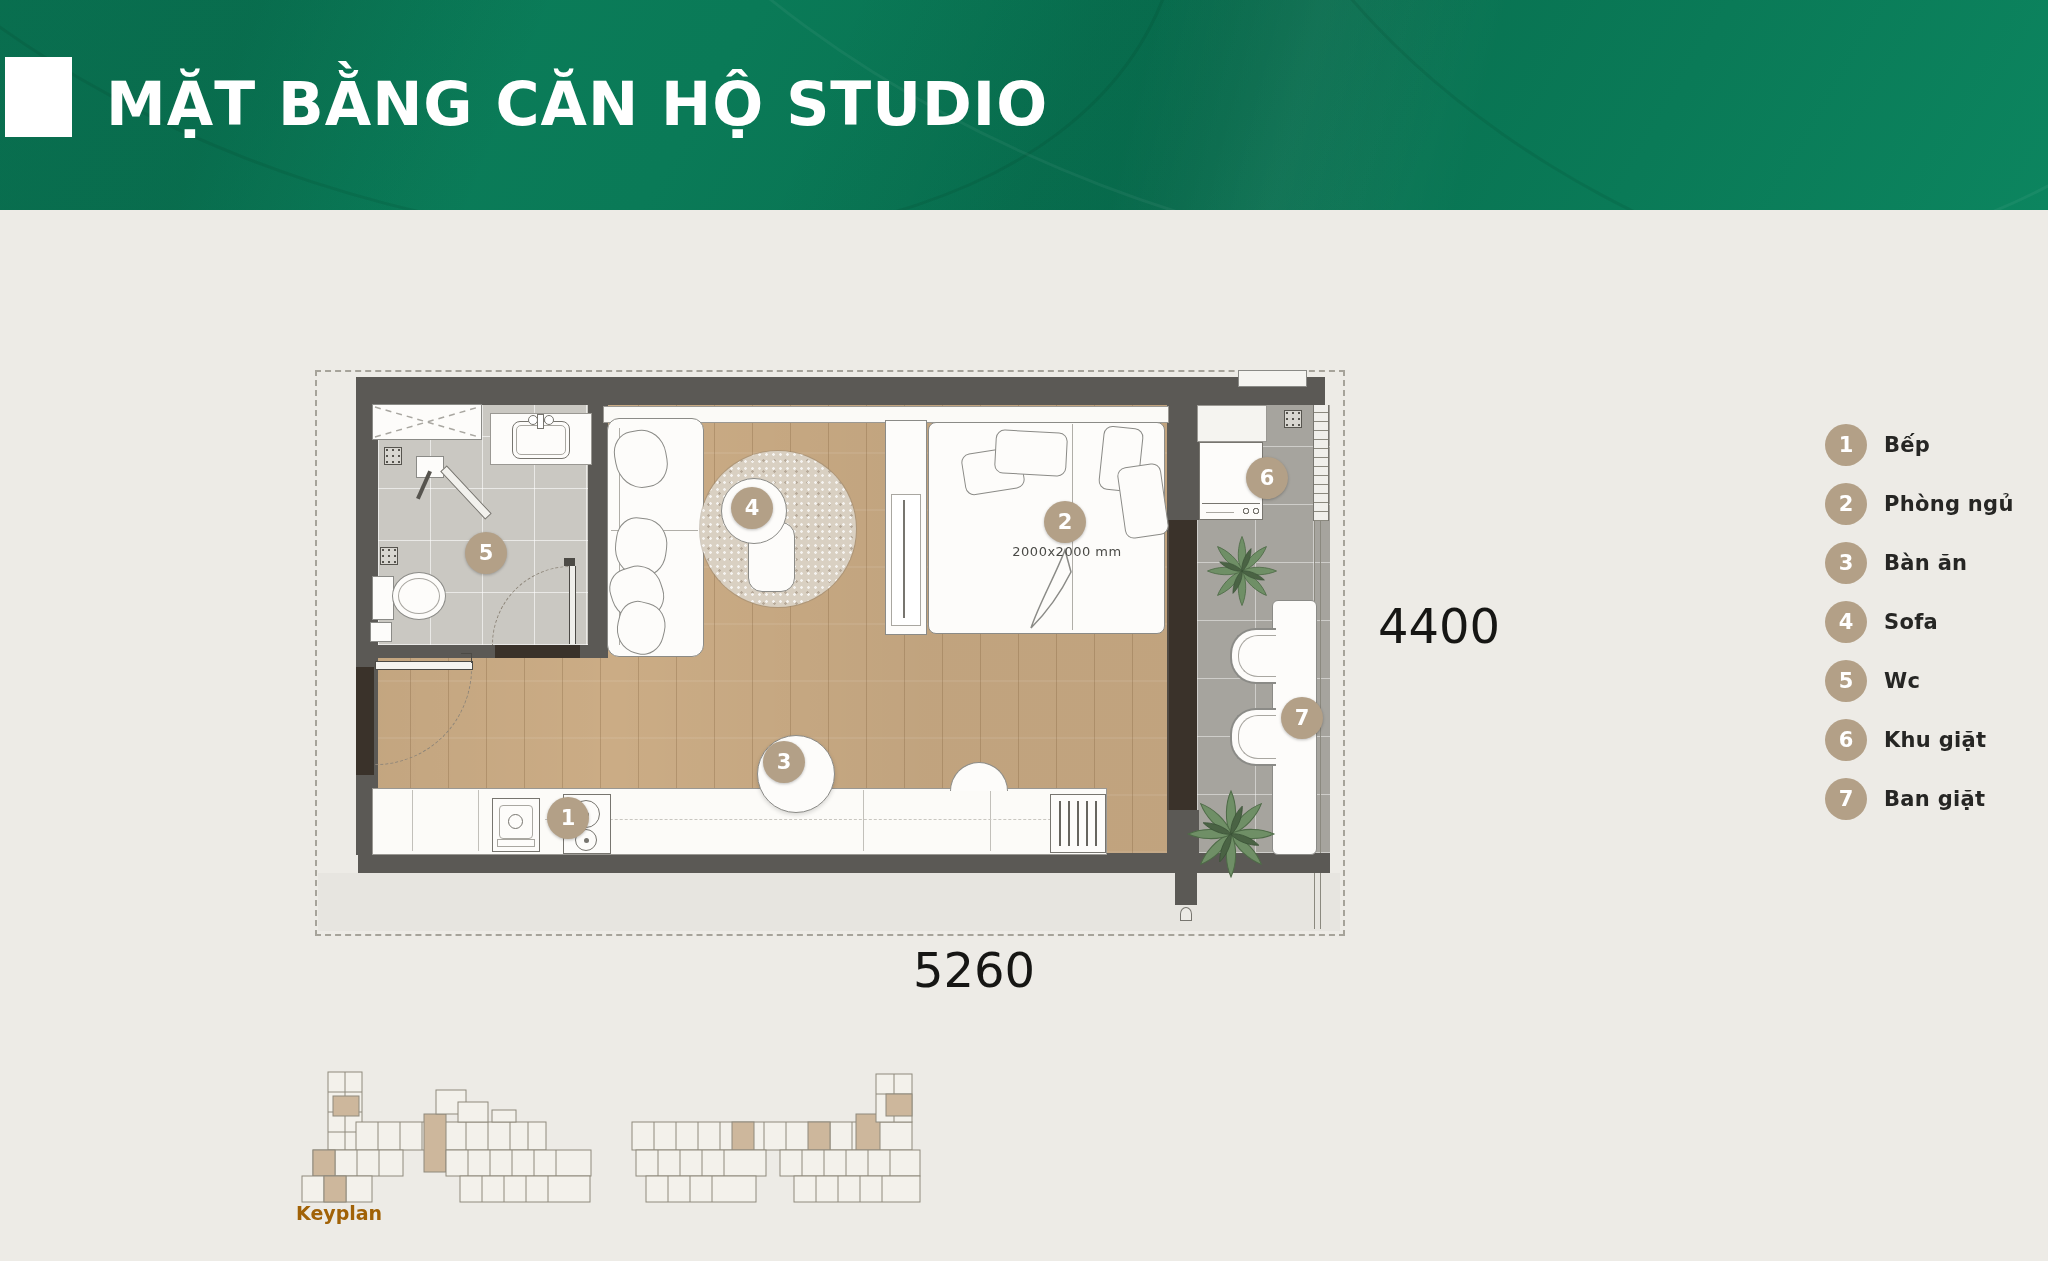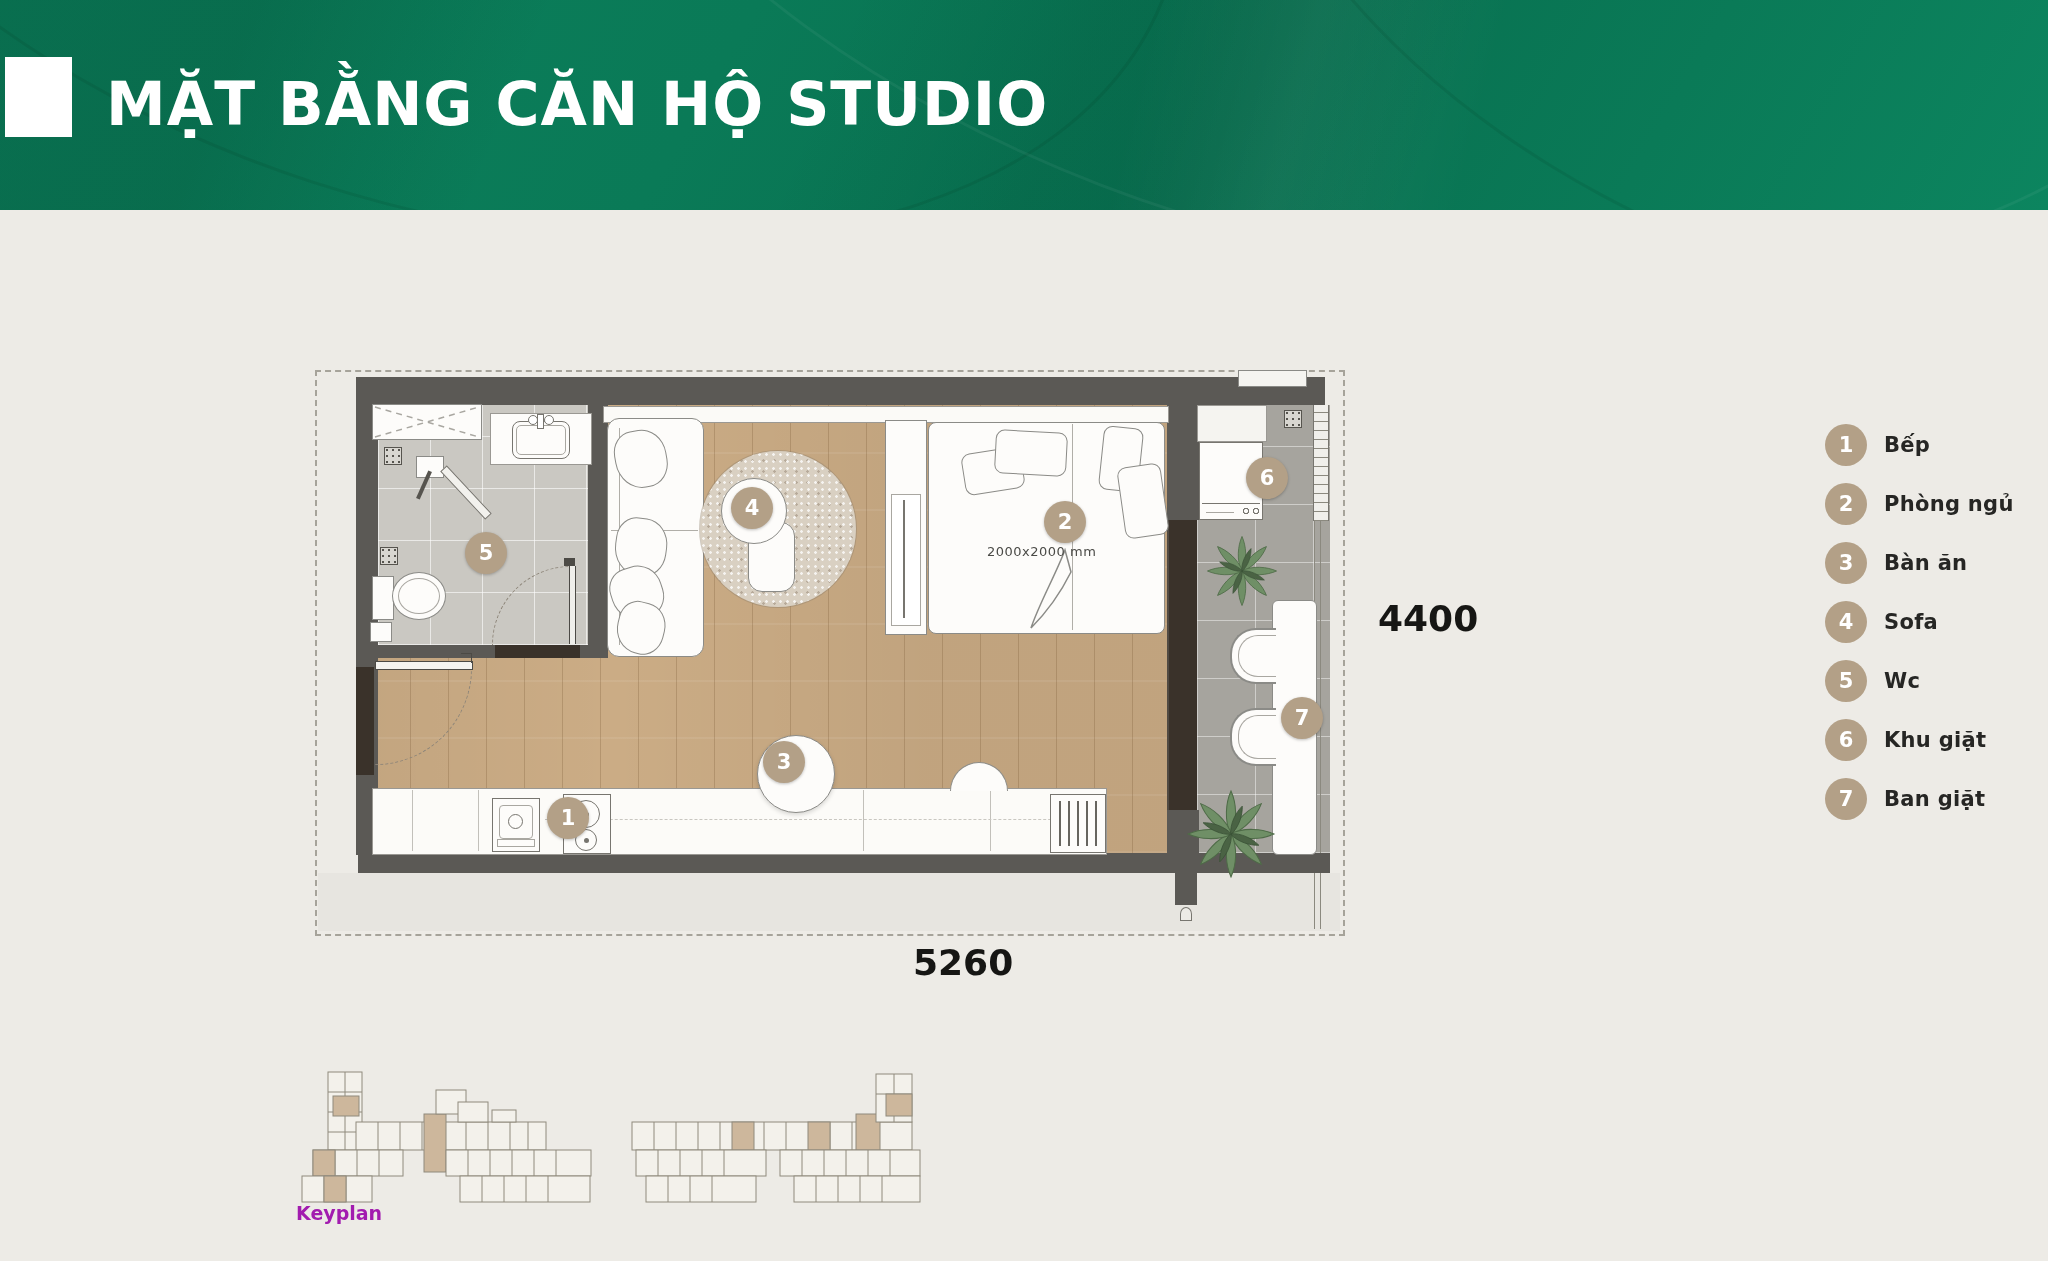--- a/index.html
+++ b/index.html
@@ -187,39 +187,39 @@
   
   .marker{
     width:42px;height:42px;border-radius:50%;background:#b3a087;
     color:#ffffff;font-size:21px;font-weight:bold;line-height:42px;text-align:center;
     box-shadow:0 1px 3px rgba(0,0,0,.25);
   }
   .m1{left:232px;top:427px;} .m2{left:729px;top:131px;} .m3{left:448px;top:371px;}
   .m4{left:416px;top:117px;} .m5{left:150px;top:162px;} .m6{left:931px;top:87px;}
   .m7{left:966px;top:327px;}
 
-  .bed-size{left:672px;top:174px;width:160px;font-size:13px;color:#4a4a46;letter-spacing:.5px;}
-
-  
-  .dim{color:#161614;font-size:36px;font-weight:bold;}
+  .bed-size{left:672px;top:174px;width:160px;text-align:center;font-size:13px;color:#4a4a46;letter-spacing:.5px;}
+
+  
+  .dim{color:#161614;font-size:48px;font-weight:normal;}
   .dim-right{left:1378px;top:598px;}
   .dim-bottom{left:913px;top:942px;}
 
   
   .legend{left:1825px;top:424px;width:220px;}
   .legend-row{display:flex;align-items:center;margin-bottom:17px;height:42px;}
   .legend-num{
     flex:0 0 42px;width:42px;height:42px;border-radius:50%;background:#b3a087;
     color:#fff;font-size:21px;font-weight:bold;line-height:42px;text-align:center;
   }
   .legend-label{margin-left:17px;font-size:21px;font-weight:bold;color:#262624;letter-spacing:.3px;}
 
   
   .keyplan-svg{left:300px;top:1070px;width:640px;height:136px;}
-  .keyplan-label{left:296px;top:1202px;font-size:19px;font-weight:bold;color:#a21caf;}
+  .keyplan-label{left:296px;top:1202px;font-size:19px;font-weight:bold;color:#a16207;}
 </style>
 </head>
 <body>
 
 <svg width="0" height="0" style="position:absolute">
   <defs>
     <g id="plant-sym">
       <g fill="#6f8f66" stroke="#4e6b47" stroke-width="1">
         <path d="M45,46 C38,32 40,14 45,3 C50,14 52,32 45,46 Z"></path>
         <path d="M45,46 C38,32 40,14 45,3 C50,14 52,32 45,46 Z" transform="rotate(45 45 45)"></path>

